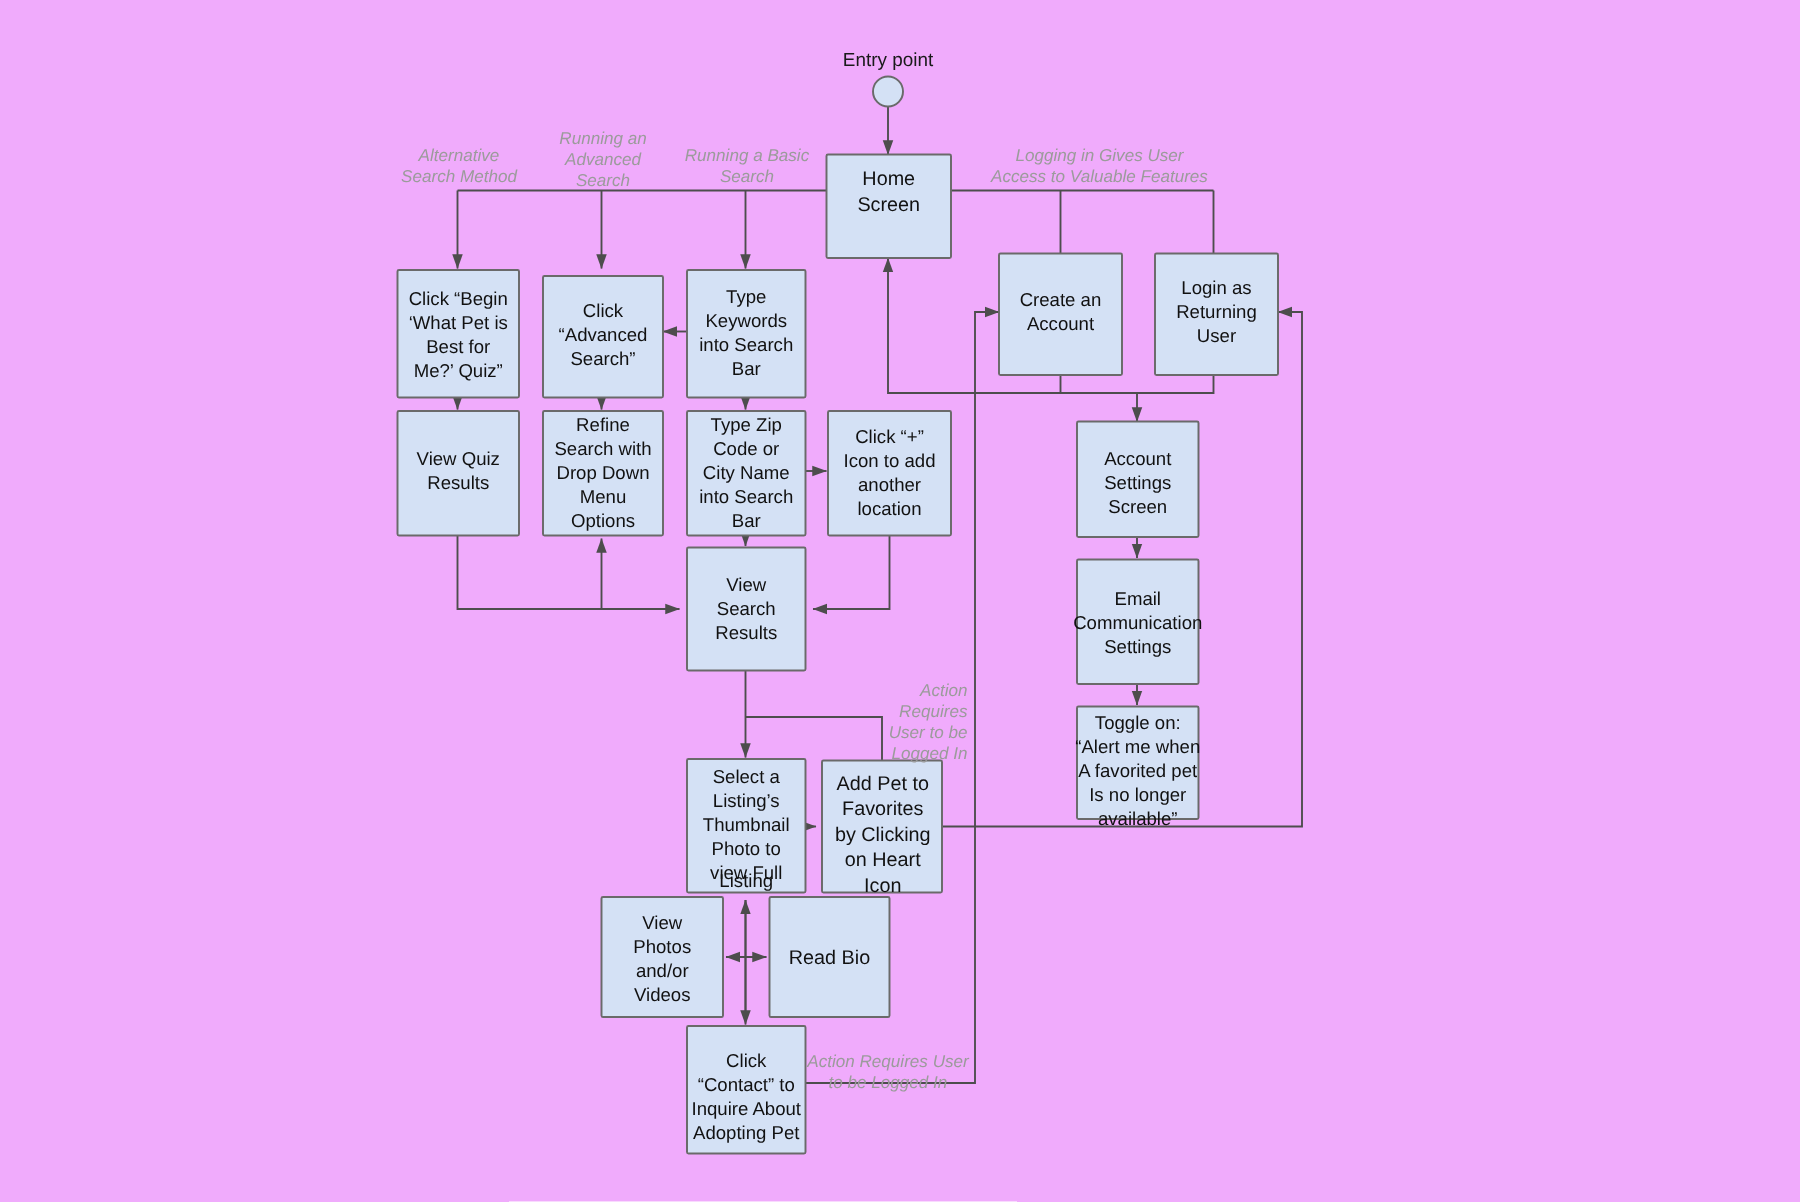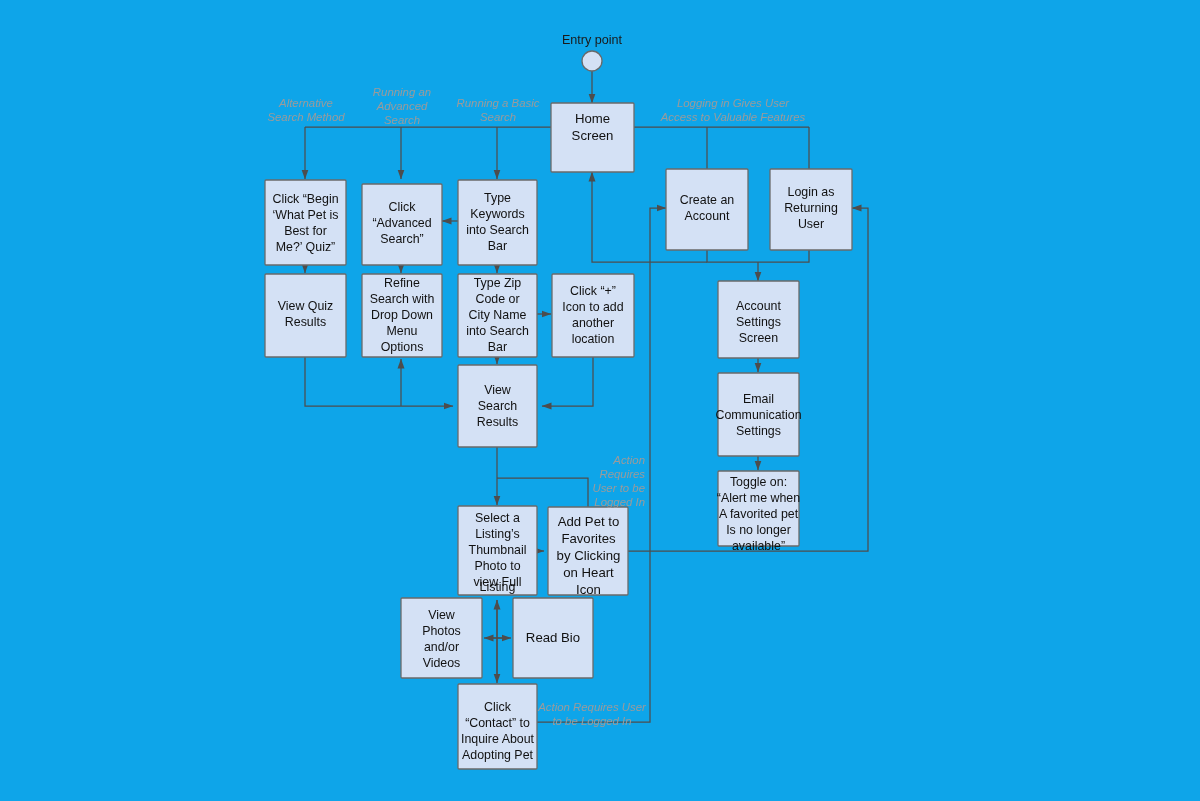--- a/index.html
+++ b/index.html
@@ -4,21 +4,21 @@
 <style>
   html, body {
     margin: 0;
     padding: 0;
     background: #ffffff;
   }
   #canvas-wrap {
     position: relative;
     width: 1200px;
     height: 801px;
-    background: #0ea5e9;
+    background: #f0abfc;
     font-family: "Liberation Sans", sans-serif;
   }
   svg.flow {
     position: absolute;
     top: 0;
     left: 0;
     width: 1200px;
     height: 801px;
     overflow: visible;
   }

